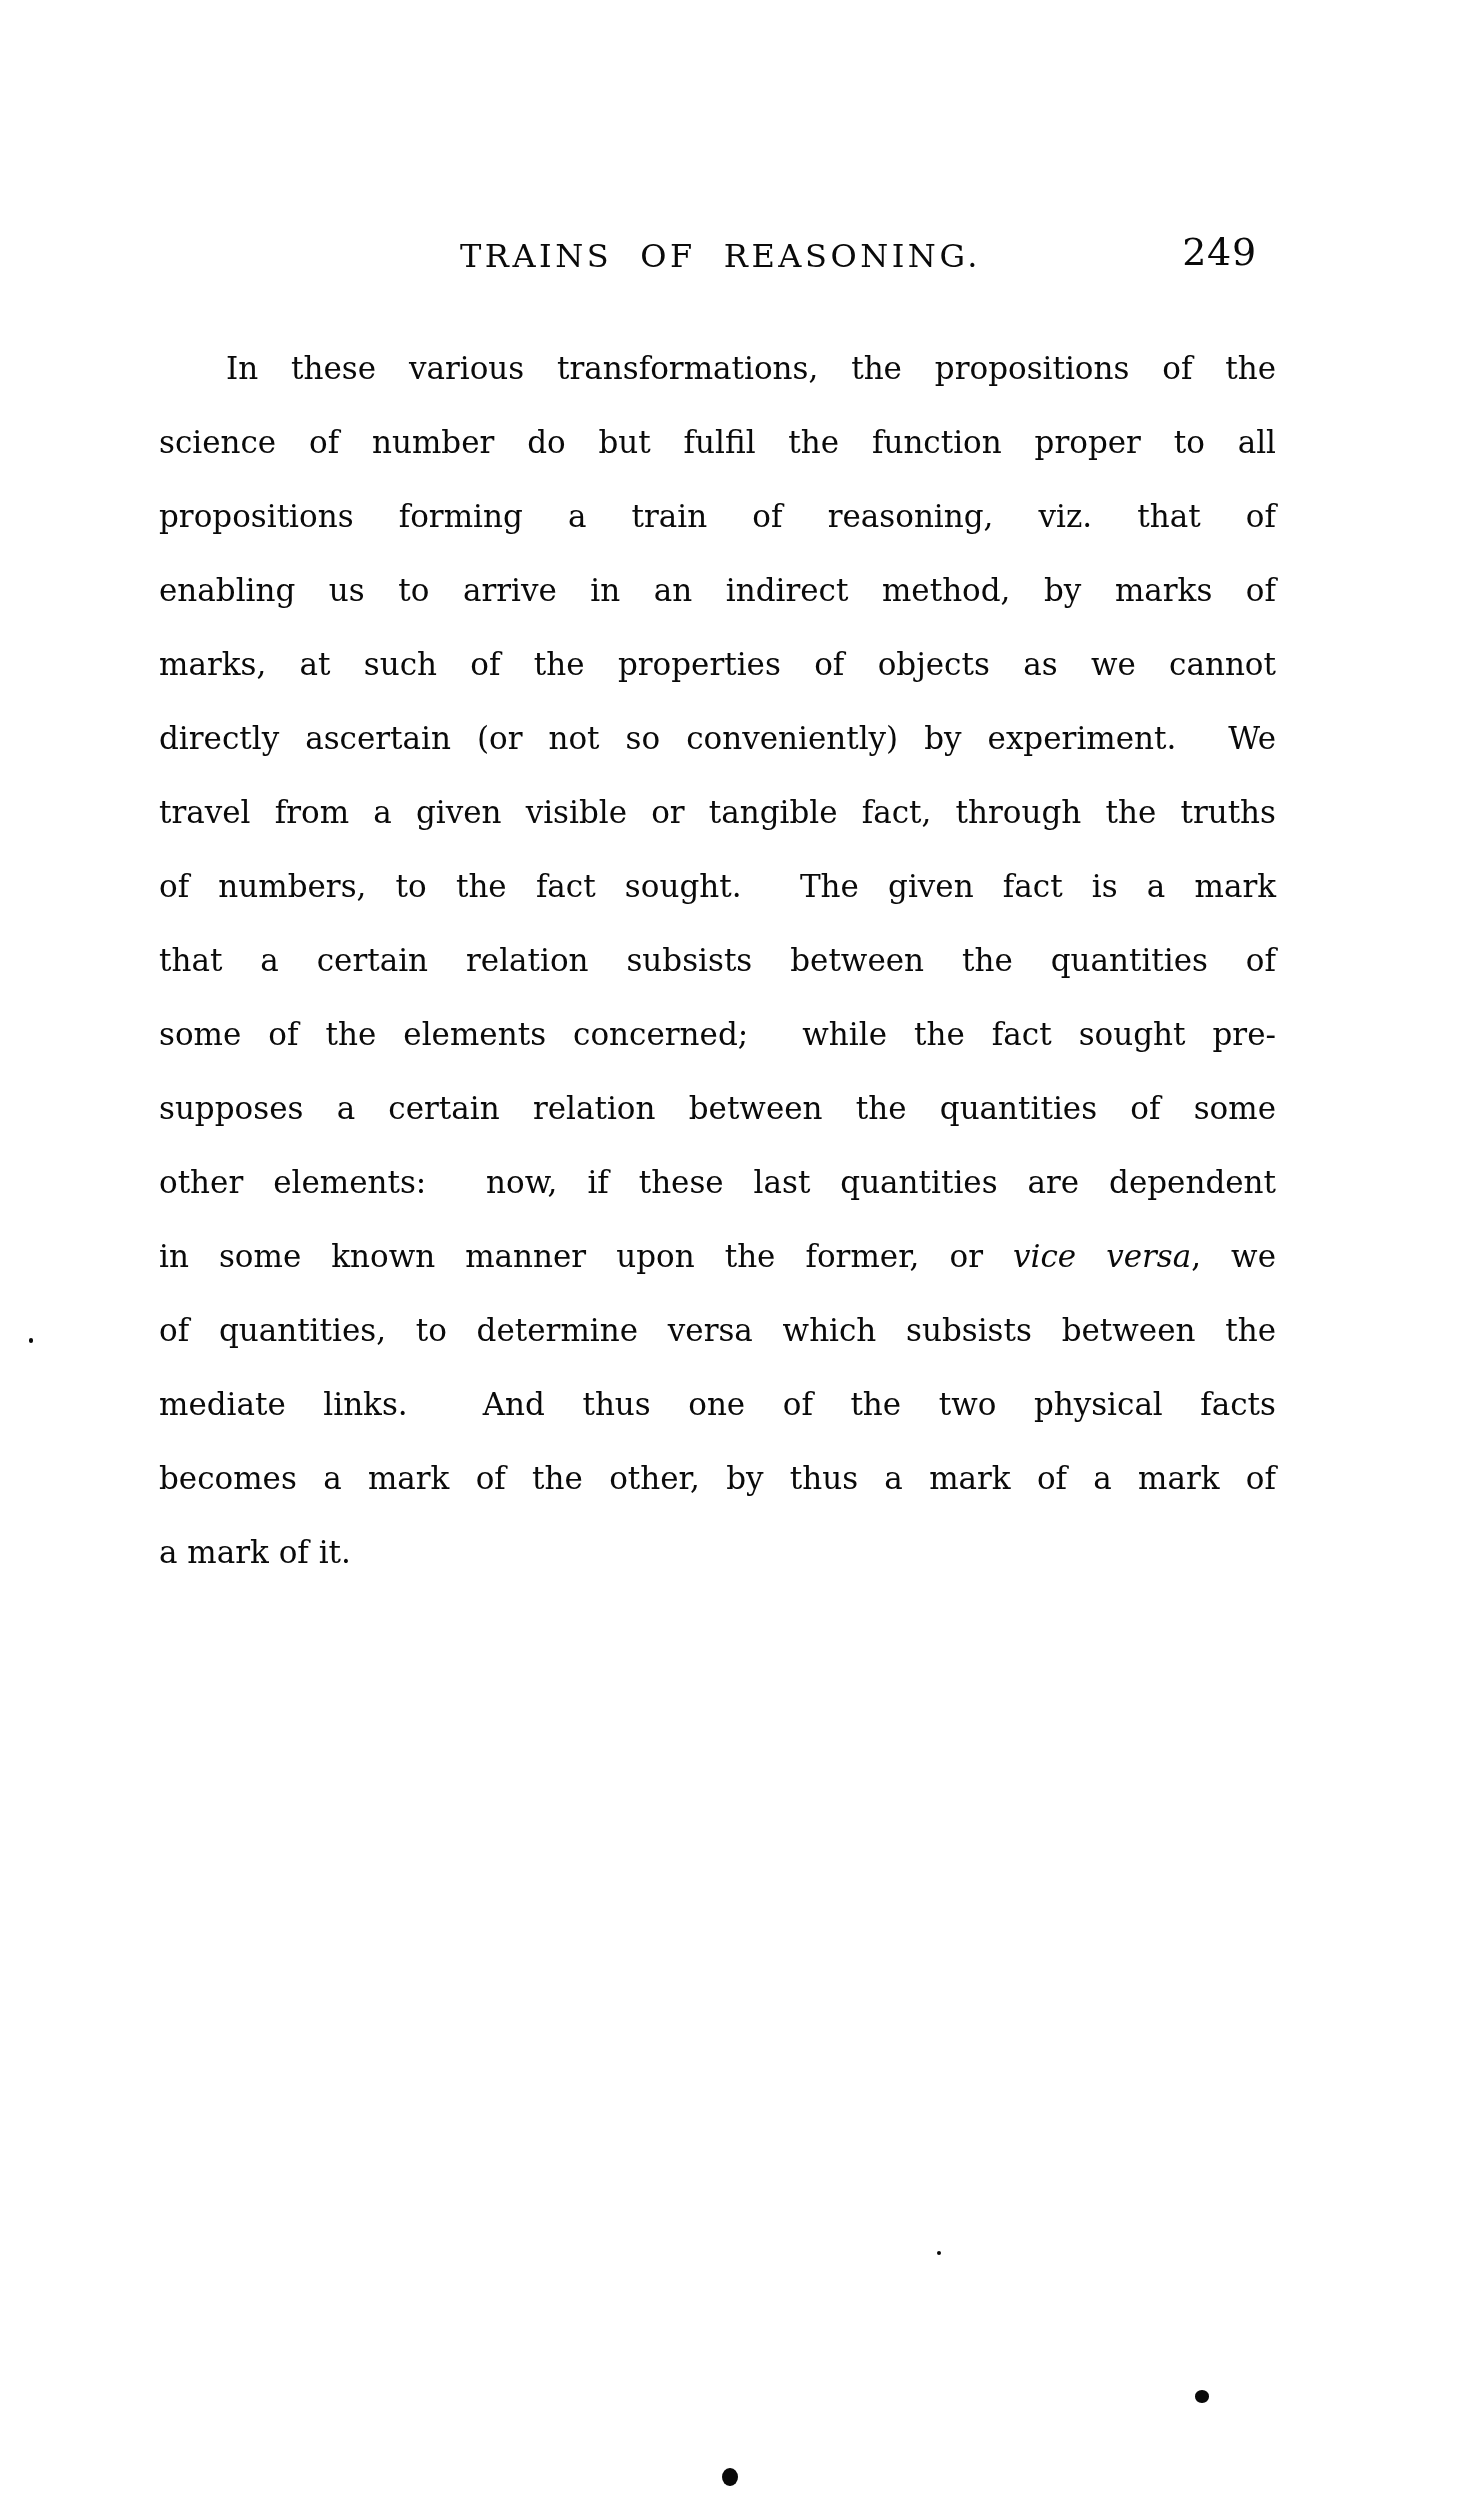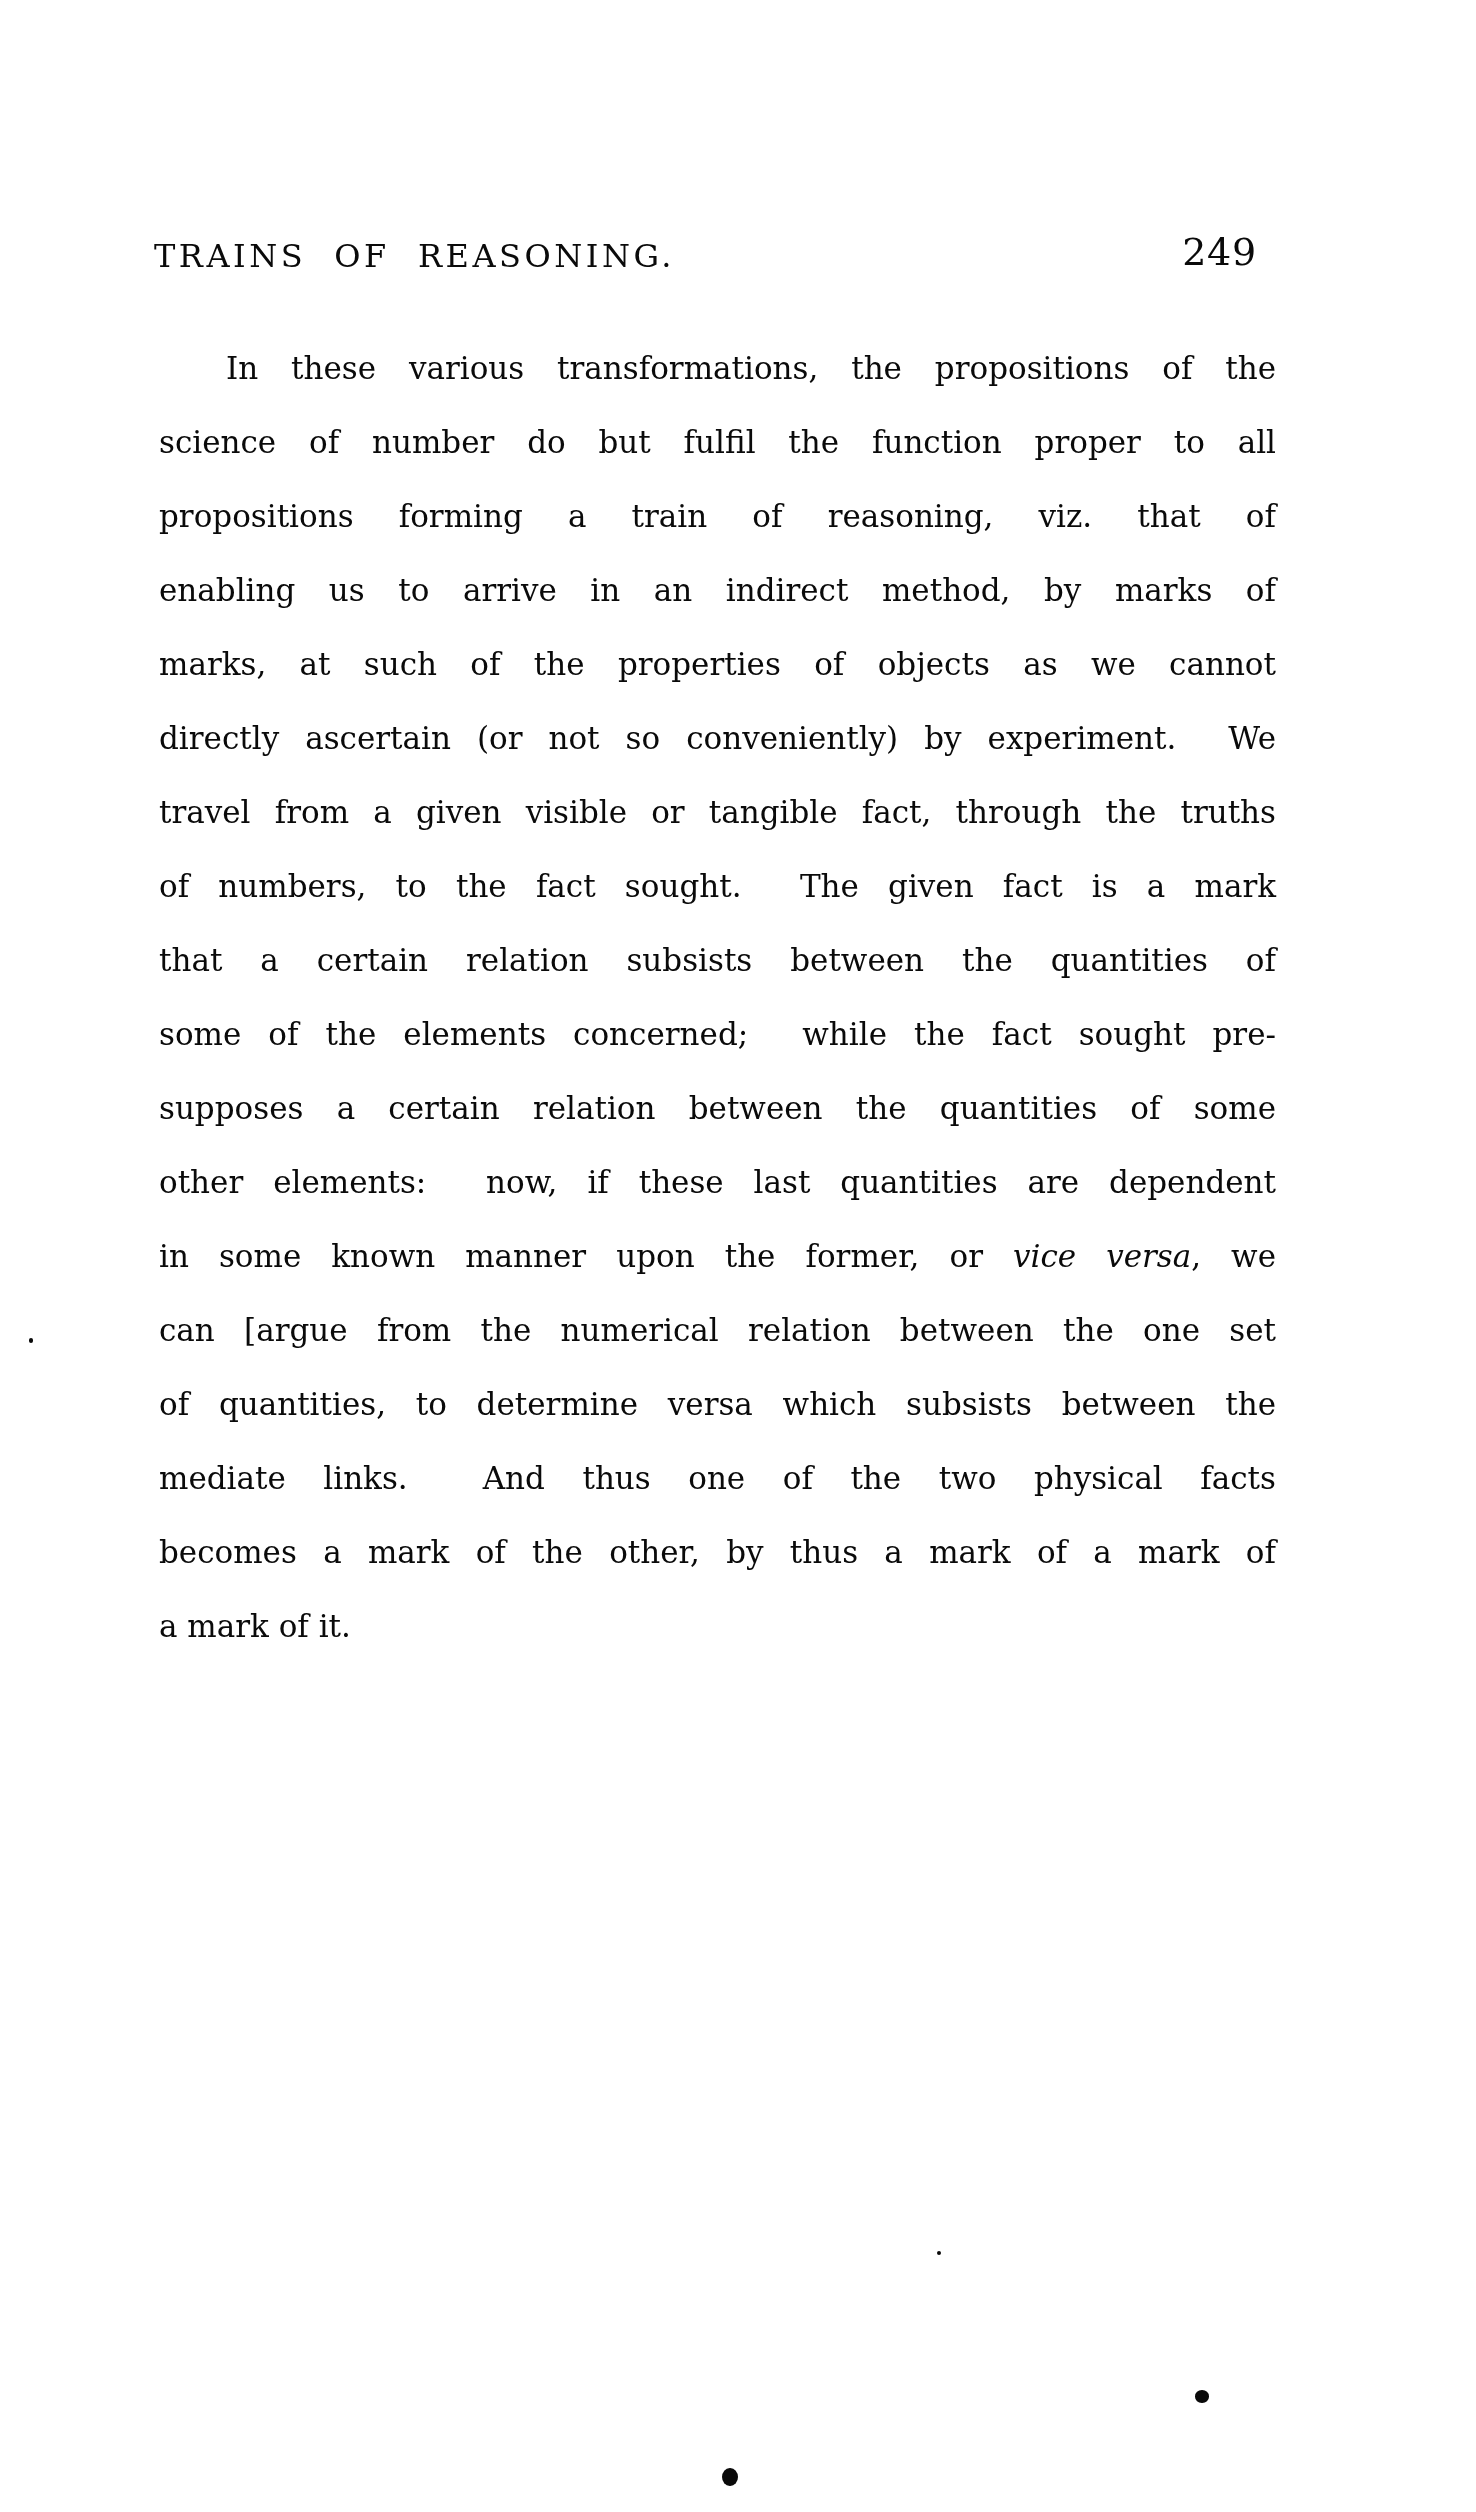--- a/index.html
+++ b/index.html
@@ -7,26 +7,26 @@
     position: relative;
     width: 1477px;
     height: 2512px;
     background: #ffffff;
     font-family: "DejaVu Serif", "Liberation Serif", serif;
     color: #0a0a0a;
     overflow: hidden;
   }
   .running-header {
     position: absolute;
-    left: 154px;
+    left: 162px;
     top: 237px;
     width: 1117px;
     height: 38px;
     line-height: 38px;
-    text-align: left;
+    text-align: center;
     font-size: 32px;
     letter-spacing: 0.11em;
     word-spacing: 0.45em;
     white-space: nowrap;
   }
   .page-number {
     position: absolute;
     top: 233px;
     right: 220px;
     height: 38px;
@@ -74,21 +74,20 @@
       <div class="text-line"><span>enabling us to arrive in an indirect method, by marks of</span></div>
       <div class="text-line"><span>marks, at such of the properties of objects as we cannot</span></div>
       <div class="text-line"><span>directly ascertain (or not so conveniently) by experiment.&nbsp; We</span></div>
       <div class="text-line"><span>travel from a given visible or tangible fact, through the truths</span></div>
       <div class="text-line"><span>of numbers, to the fact sought.&nbsp; The given fact is a mark</span></div>
       <div class="text-line"><span>that a certain relation subsists between the quantities of</span></div>
       <div class="text-line"><span>some of the elements concerned;&nbsp; while the fact sought pre-</span></div>
       <div class="text-line"><span>supposes a certain relation between the quantities of some</span></div>
       <div class="text-line"><span>other elements:&nbsp; now, if these last quantities are dependent</span></div>
       <div class="text-line"><span>in some known manner upon the former, or </span><i>vice versa</i><span>, we</span></div>
-      <div class="text-line"><span>can [argue from the numerical relation between the one set</span></div>
       <div class="text-line"><span>of quantities, to determine versa which subsists between the</span></div>
       <div class="text-line"><span>mediate links.&nbsp; And thus one of the two physical facts</span></div>
       <div class="text-line"><span>becomes a mark of the other, by thus a mark of a mark of</span></div>
       <div class="text-line last"><span>a mark of it.</span></div>
     </div>
 <div class="ink-speck" style="left: 28.6px; top: 1338px; width: 4.8px; height: 4.8px; background: rgb(10, 10, 10);"></div>
     <div class="ink-speck" style="left: 937px; top: 2251px; width: 4.2px; height: 4.2px; background: rgb(10, 10, 10);"></div>
     <div class="ink-speck" style="left: 1195px; top: 2390px; width: 13.7px; height: 12.5px; background: rgb(10, 10, 10);"></div>
     <div class="ink-speck" style="left: 722px; top: 2468px; width: 15.5px; height: 18px; background: rgb(10, 10, 10);"></div>
   </div>

